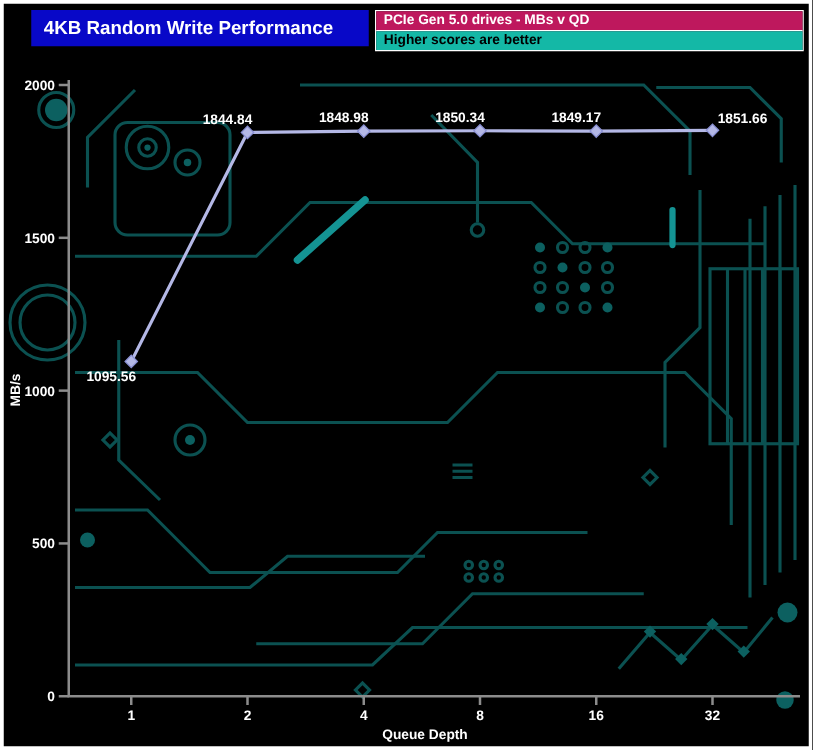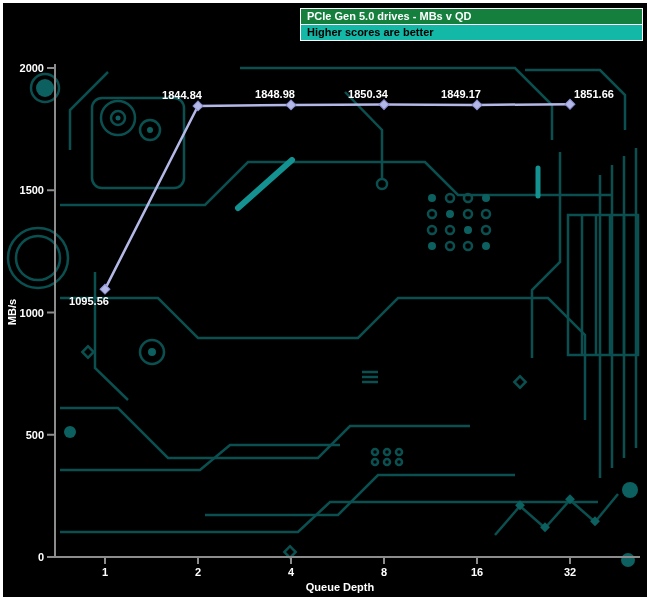--- a/index.html
+++ b/index.html
@@ -13,21 +13,21 @@
   .title-banner{
     position:absolute;left:25px;top:8px;width:270px;height:29px;
     background:#0808c8;color:#fff;font-weight:bold;font-size:15px;
     line-height:29px;padding-left:10px;box-sizing:border-box;
   }
   .legend-box{
     position:absolute;left:300px;top:8px;width:343px;border:1px solid #fff;
     box-sizing:border-box;
   }
   .legend-top{
-    background:#15803d;color:#fff;font-weight:bold;font-size:11px;
+    background:#be185d;color:#fff;font-weight:bold;font-size:11px;
     padding:1px 6px 2px 6px;border-bottom:1px solid #fff;
   }
   .legend-bottom{
     background:#14b8a6;color:#000;font-weight:bold;font-size:11px;
     padding:1px 6px 2px 6px;
   }
   .tick{fill:#ffffff;font:bold 11px "Liberation Sans",sans-serif;}
   .dlabel{fill:#ffffff;font:bold 11px "Liberation Sans",sans-serif;}
 </style>
 </head>
@@ -153,19 +153,22 @@
         <text x="89" y="305.13558" text-anchor="middle" class="dlabel">1095.56</text>
         <text x="182" y="98.93662000000006" text-anchor="middle" class="dlabel">1844.84</text>
         <text x="275" y="97.92438999999996" text-anchor="middle" class="dlabel">1848.98</text>
         <text x="368" y="97.59187000000003" text-anchor="middle" class="dlabel">1850.34</text>
         <text x="461" y="97.87793499999998" text-anchor="middle" class="dlabel">1849.17</text>
         <text x="594" y="98.26912999999996" text-anchor="middle" class="dlabel">1851.66</text>
       </g>
   </svg>
 
   <div class="header">
+    <div class="title-banner">
+      <span>4KB Random Write Performance</span>
+    </div>
     <div class="legend-box">
       <div class="legend-top">PCIe Gen 5.0 drives - MBs v QD</div>
       <div class="legend-bottom">Higher scores are better</div>
     </div>
   </div>
 
 </div>
 
 </body></html>

